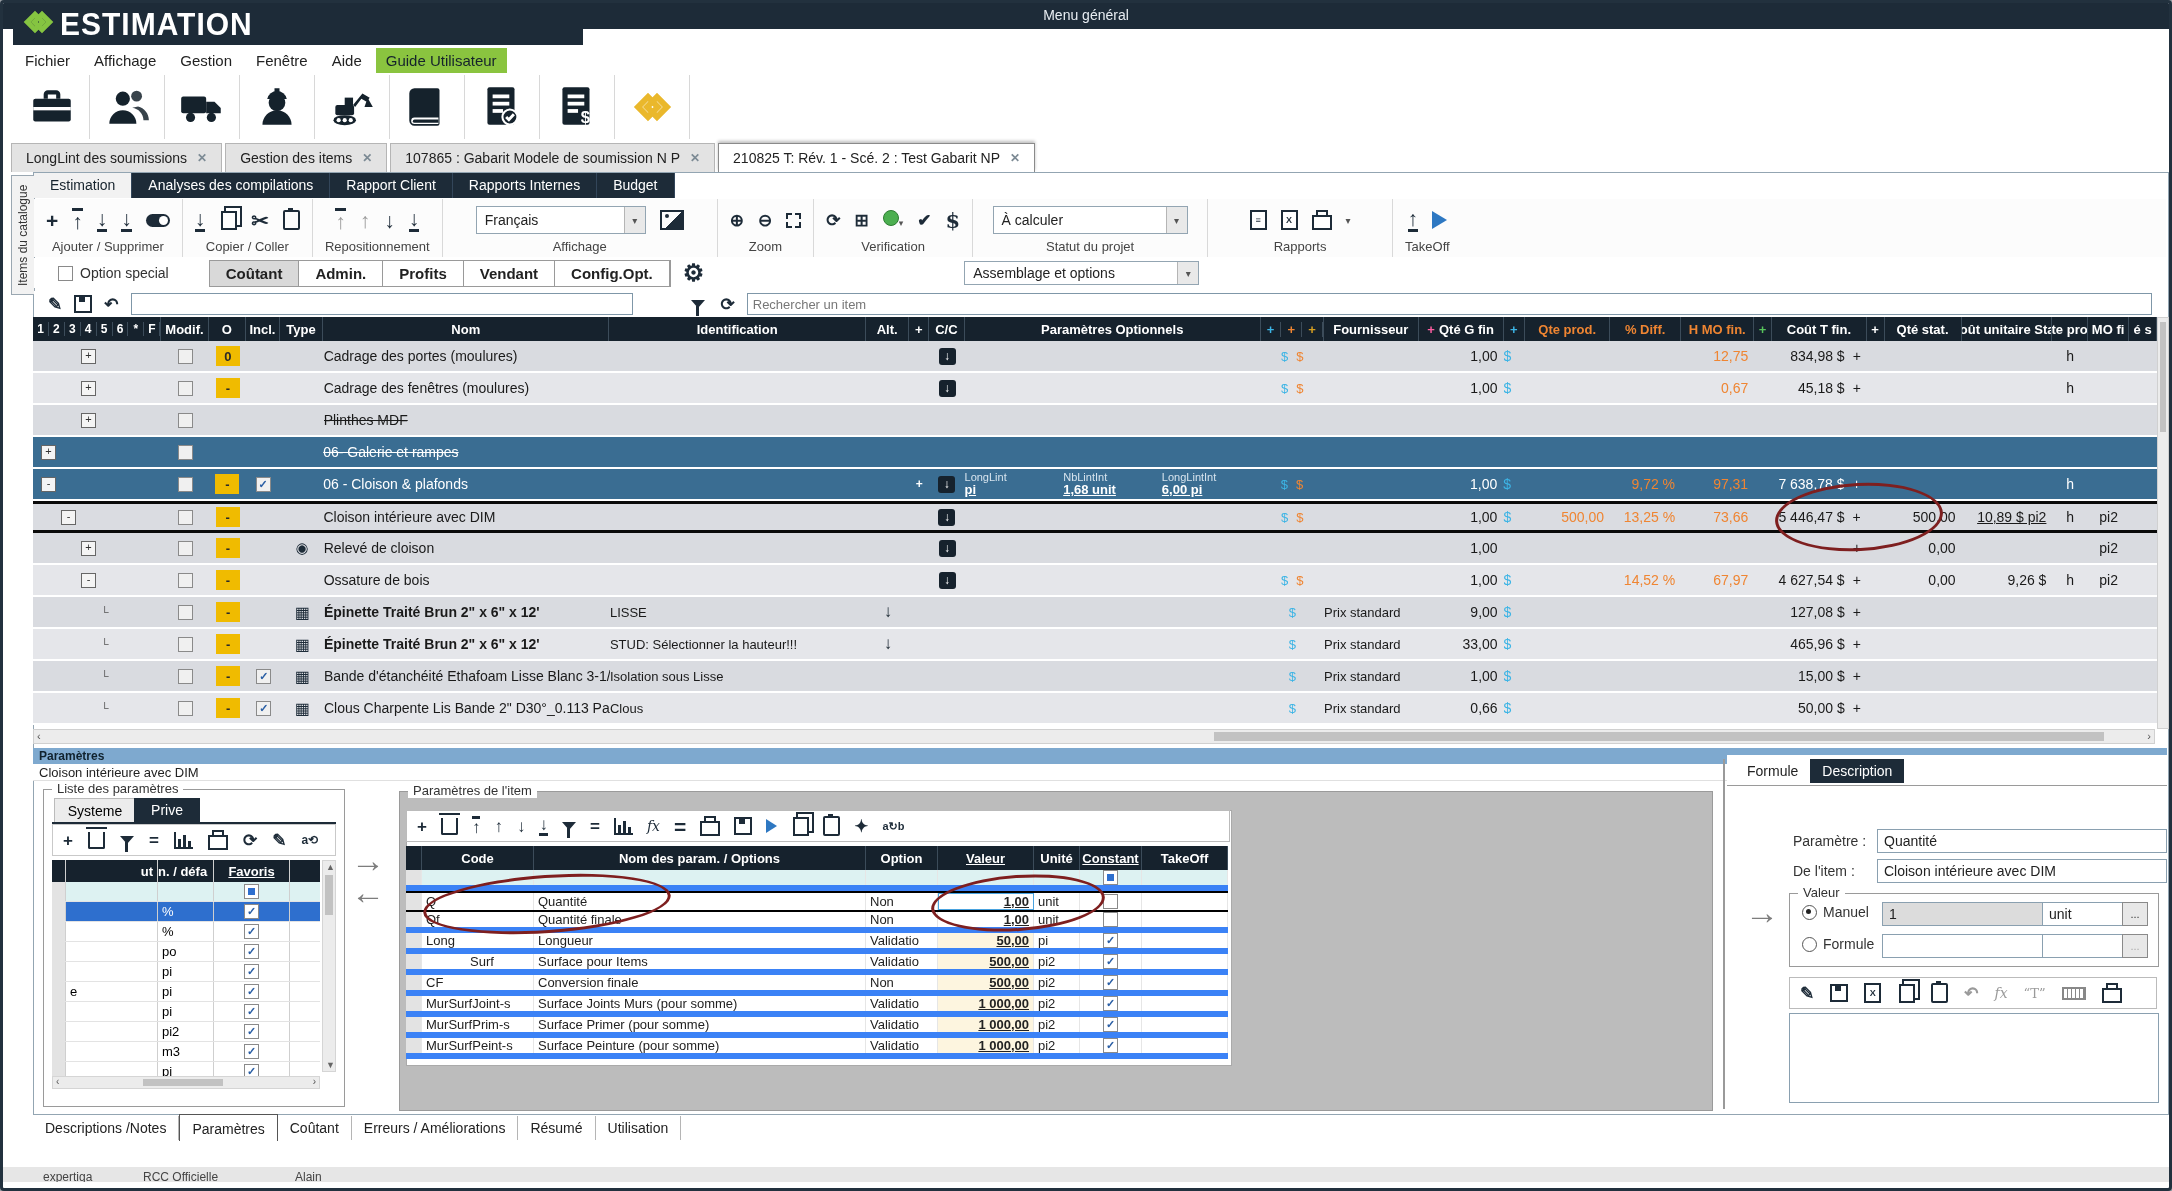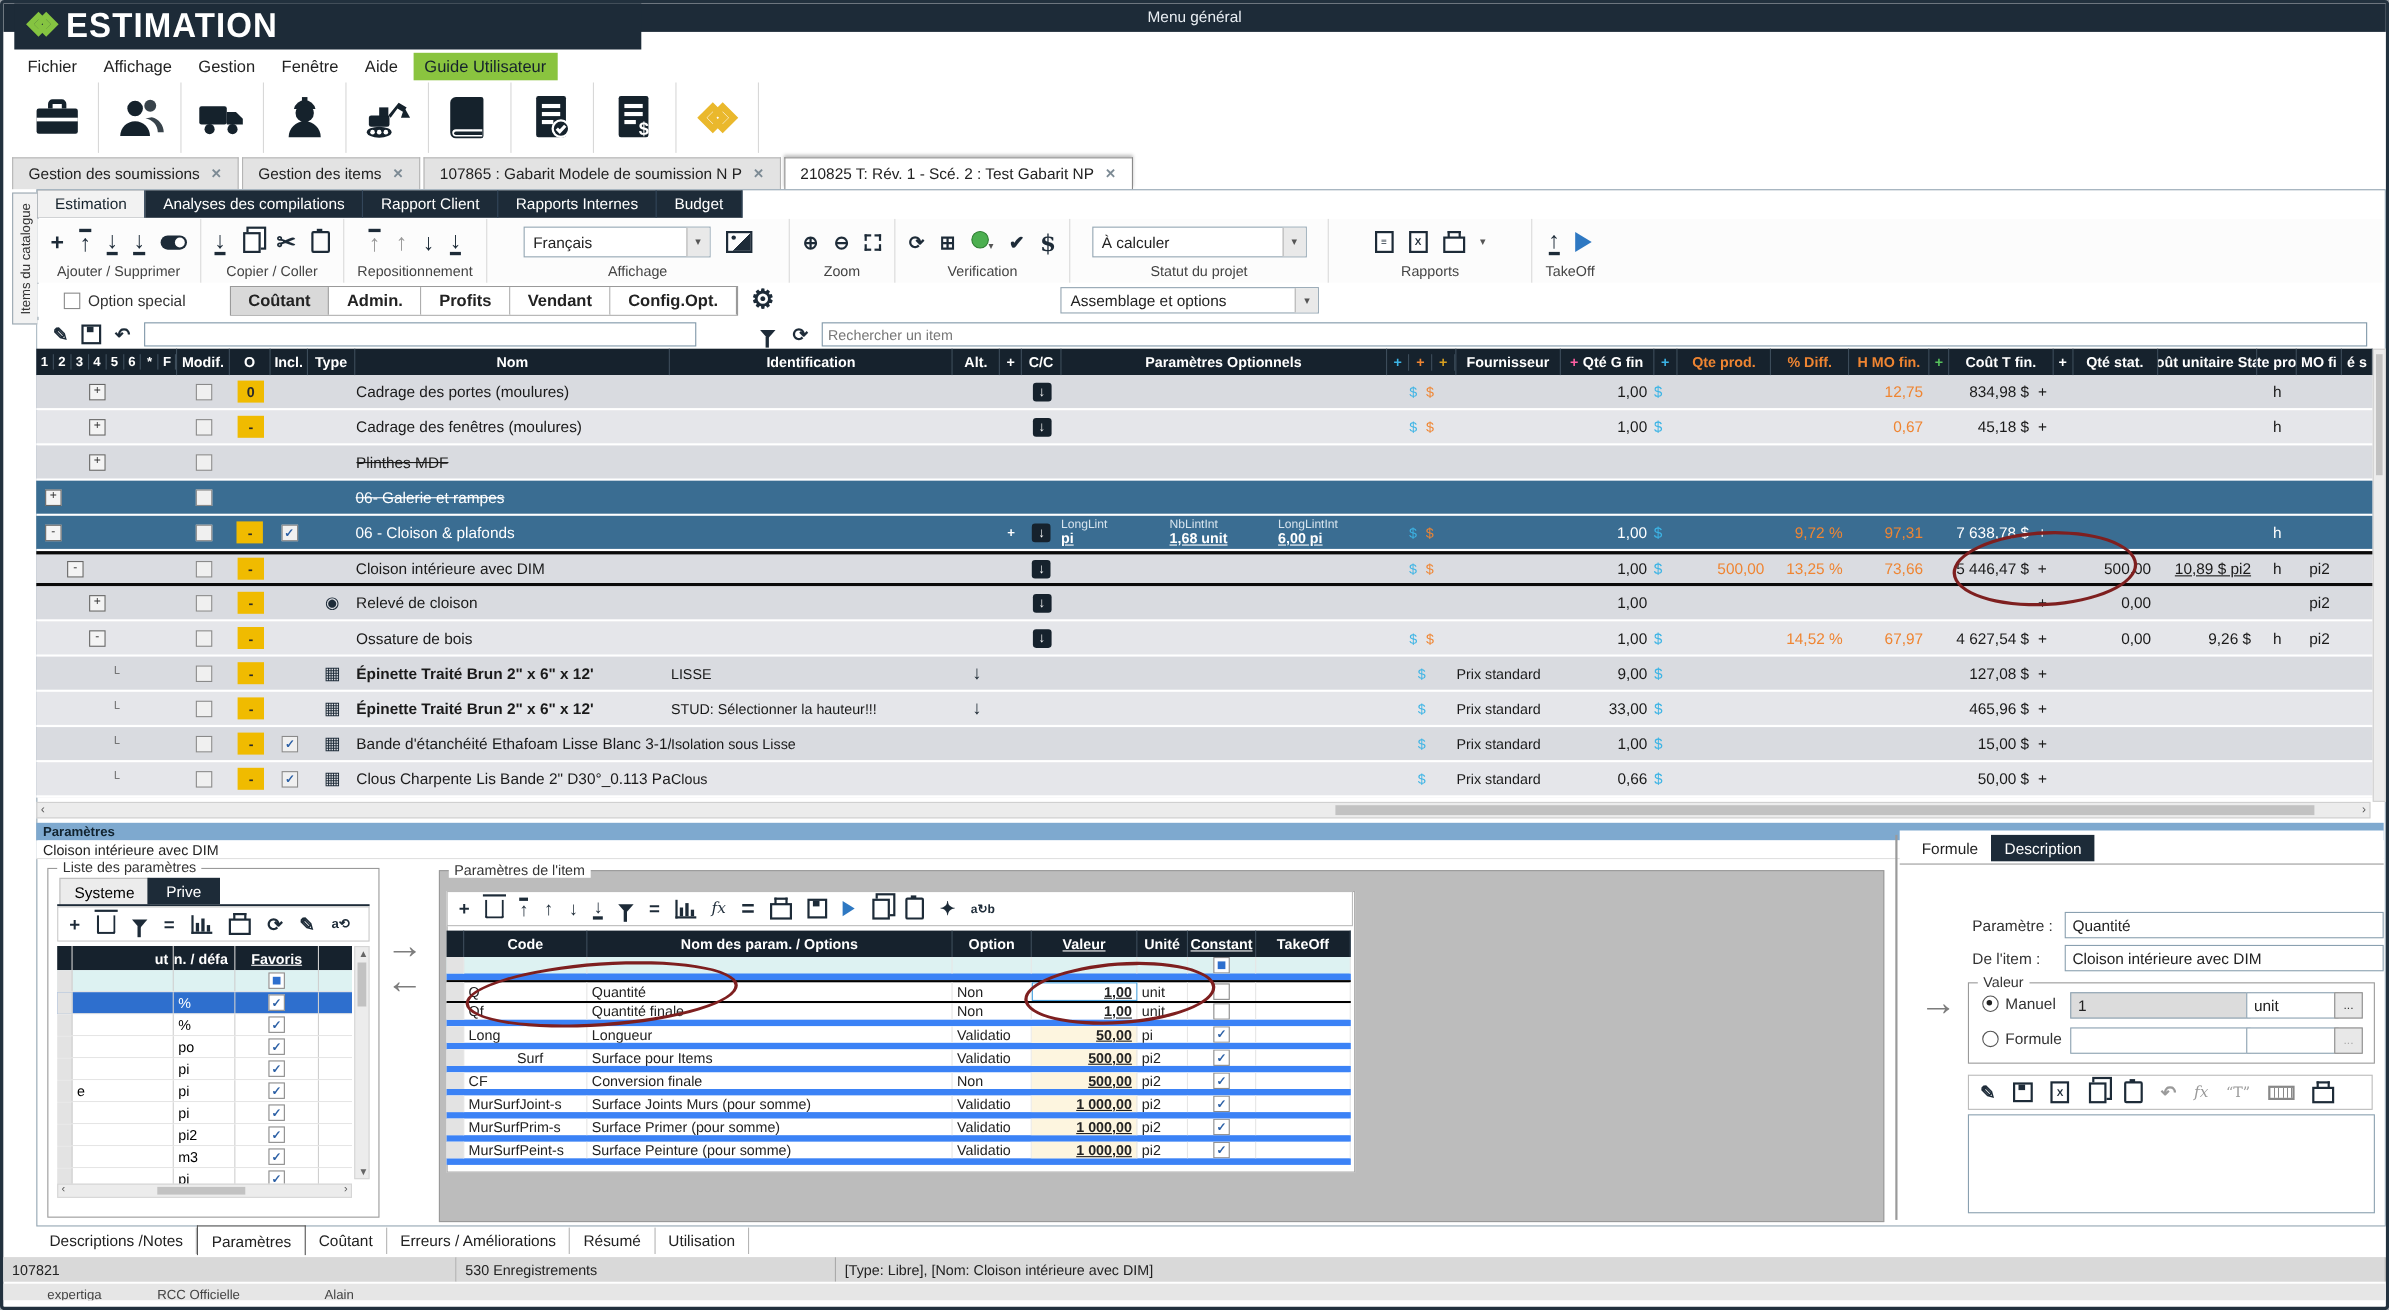--- a/index.html
+++ b/index.html
@@ -256,21 +256,21 @@
         </svg>
       </div>
     <div class="bigcell">
         <span class="diam y" style="width:20px;height:20px;border-width:6px;"></span>
         <span class="diam y diam2" style="width:20px;height:20px;border-width:6px;margin-left:-11px;"></span>
       </div>
   </div>
 
   <div class="abs doctabs" id="doctabs">
       <div class="doctab">
-        <span>Gestion des soumissions</span>
+        <span>LongLint des soumissions</span>
         <span class="tab-x">✕</span>
       </div>
       <div class="doctab">
         <span>Gestion des items</span>
         <span class="tab-x">✕</span>
       </div>
       <div class="doctab">
         <span>107865 : Gabarit Modele  de  soumission  N P</span>
         <span class="tab-x">✕</span>
       </div>
@@ -1598,25 +1598,20 @@
 
   <div class="abs btabs" id="btabs">
       <div class="btab">Descriptions /Notes</div>
       <div class="btab active">Paramètres</div>
       <div class="btab">Coûtant</div>
       <div class="btab">Erreurs / Améliorations</div>
       <div class="btab">Résumé</div>
       <div class="btab">Utilisation</div>
     </div>
 
-  <div class="abs statusbar">
-    <div class="sseg" style="width:412px;">107821</div>
-    <div class="sseg" style="width:345px;">530 Enregistrements</div>
-    <div class="sseg" style="flex:1;">[Type: Libre], [Nom: Cloison intérieure avec DIM]</div>
-  </div>
 
   <div class="abs footerpartial" id="footerpartial">
       <span class="fitem" style="left: 40px;">expertiga</span>
       <span class="fitem" style="left: 140px;">RCC Officielle</span>
       <span class="fitem" style="left: 292px;">Alain</span>
     </div>
 
   <div class="abs ellipse" style="left:1772px;top:480px;width:162px;height:62px;transform:rotate(-3deg);"></div>
   <div class="abs ellipse" style="left:420px;top:872px;width:242px;height:52px;transform:rotate(-4deg);"></div>
   <div class="abs ellipse" style="left:928px;top:872px;width:168px;height:50px;transform:rotate(-4deg);"></div>

